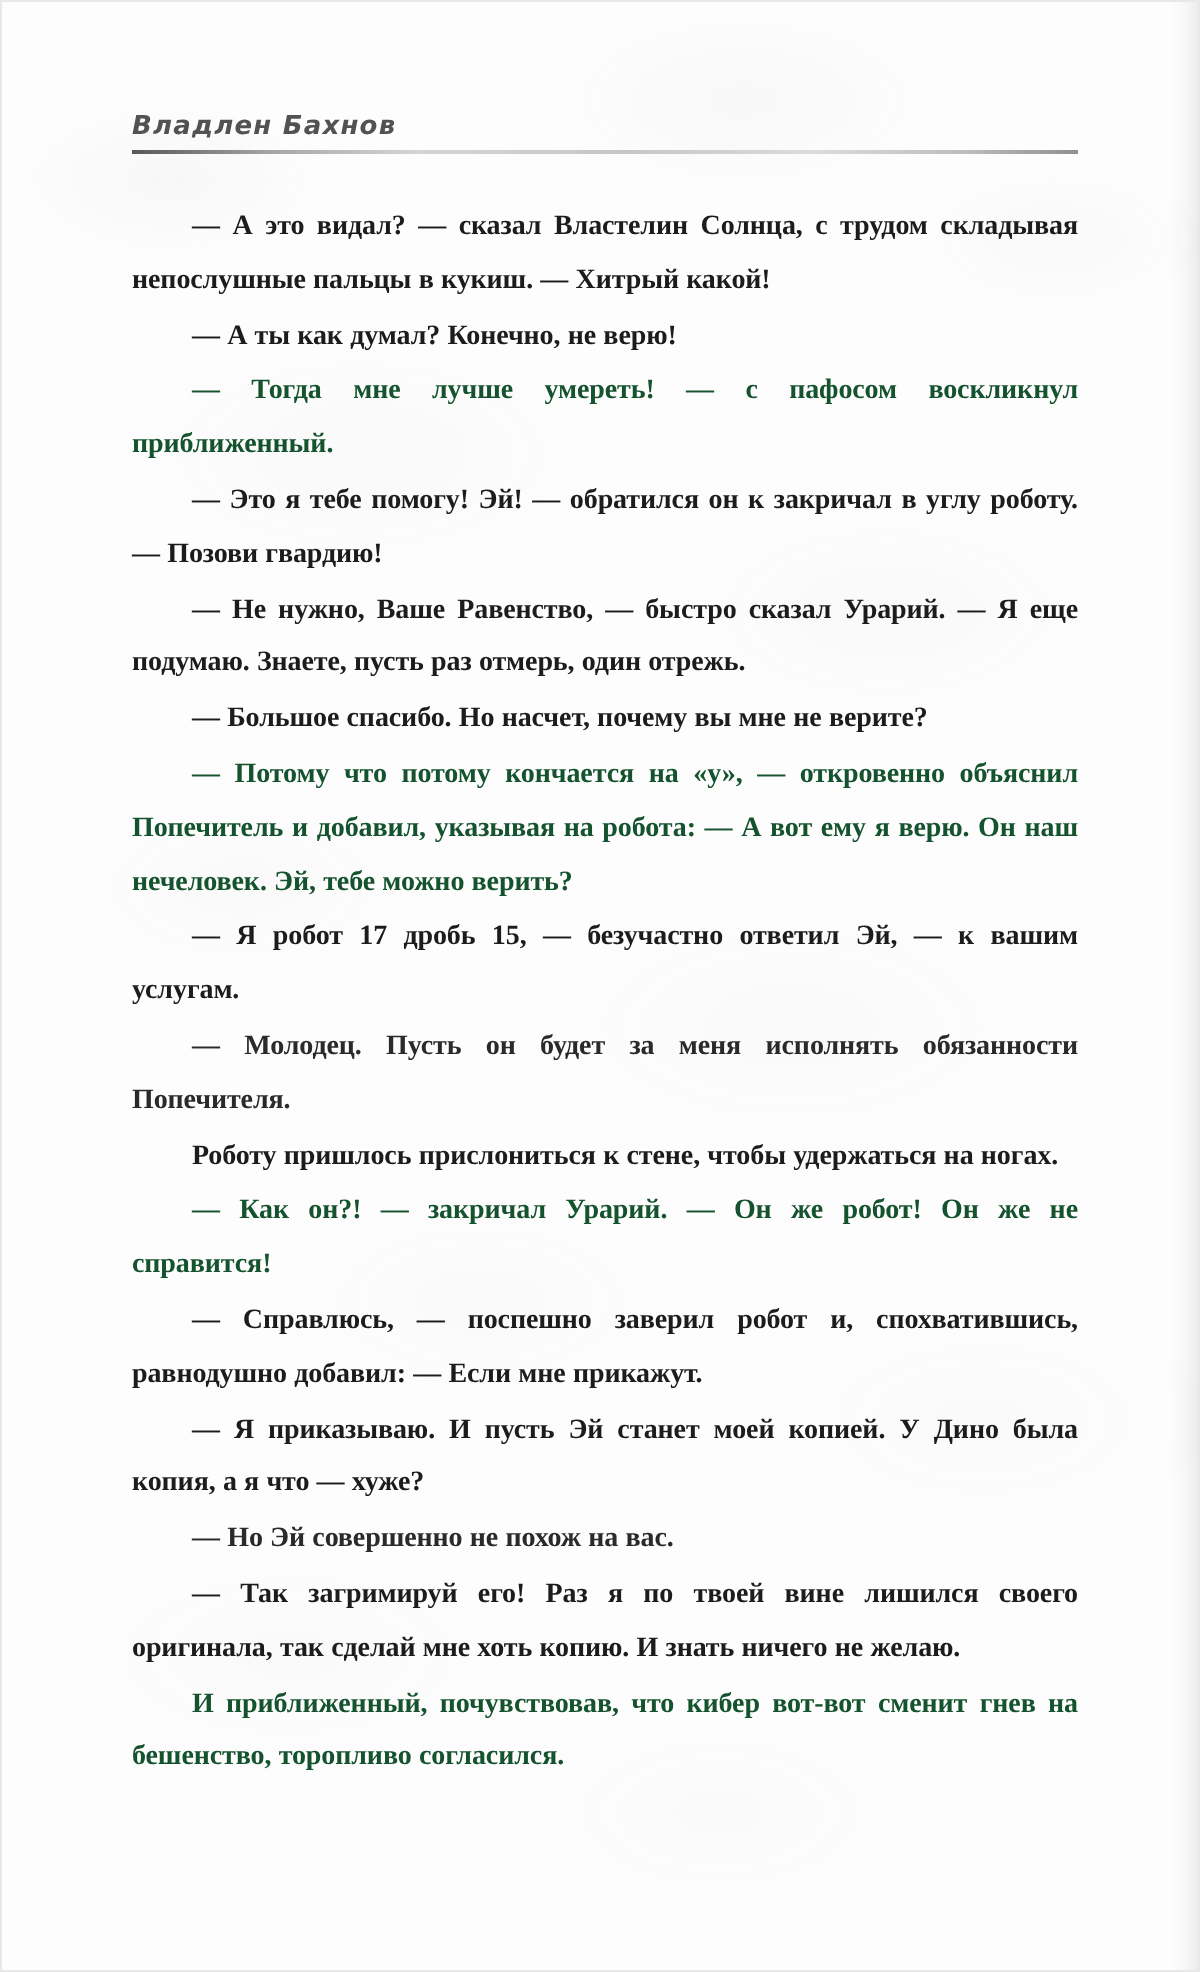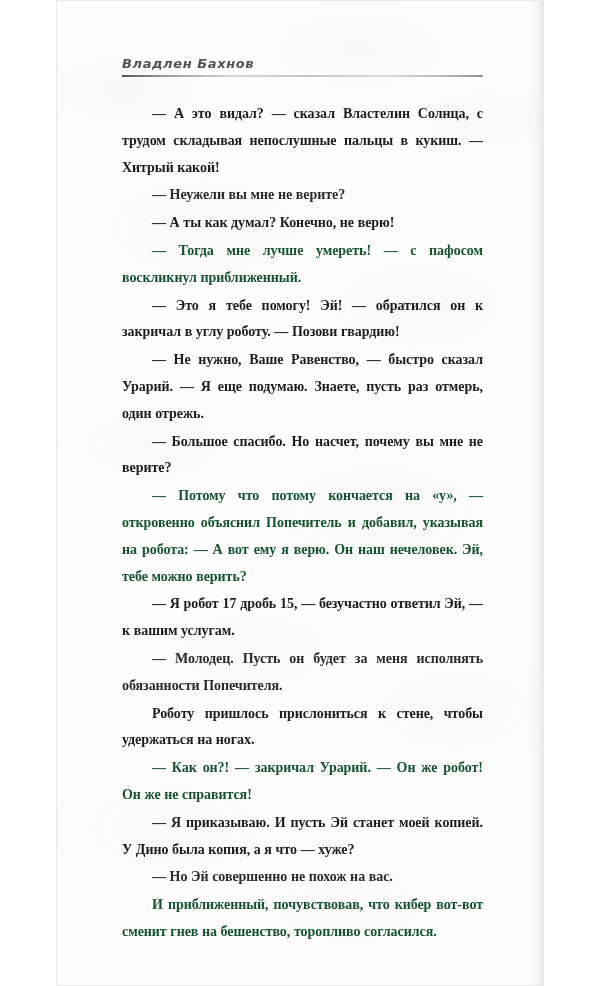--- a/index.html
+++ b/index.html
@@ -3,21 +3,21 @@
 <meta charset="utf-8">
 <style>
   html, body {
     margin: 0;
     padding: 0;
     background: #ffffff;
   }
 
   .page {
     position: relative;
-    width: 488px;
+    width: 600px;
     height: 986px;
     margin: 0 auto;
     background: #fdfdfd;
     overflow: hidden;
     box-sizing: border-box;
     border: 1px solid #e8e8e8;
     font-family: "Liberation Serif", "DejaVu Serif", serif;
   }
 
   
@@ -118,30 +118,31 @@
   <div class="scan-edge"></div>
 
   <div class="content">
 
     <div class="running-head">Владлен Бахнов</div>
 
     <div class="head-rule"></div>
 
     <div class="body-text">
         <p>— А это видал? — сказал Властелин Солнца, с трудом складывая непослушные пальцы в кукиш. — Хитрый какой!</p>
-        <p class="ink-light">— Неужели вы мне не верите?</p>
         <p>— А ты как думал? Конечно, не верю!</p>
         <p class="ink-dark">— Тогда мне лучше умереть! — с пафосом воскликнул приближенный.</p>
         <p>— Это я тебе помогу! Эй! — обратился он к закричал в углу роботу. — Позови гвардию!</p>
         <p>— Не нужно, Ваше Равенство, — быстро сказал Урарий. — Я еще подумаю. Знаете, пусть раз отмерь, один отрежь.</p>
         <p>— Большое спасибо. Но насчет, почему вы мне не верите?</p>
         <p class="ink-dark">— Потому что потому кончается на «у», — откровенно объяснил Попечитель и добавил, указывая на робота: — А вот ему я верю. Он наш нечеловек. Эй, тебе можно верить?</p>
         <p>— Я робот 17 дробь 15, — безучастно ответил Эй, — к вашим услугам.</p>
         <p class="ink-light">— Молодец. Пусть он будет за меня исполнять обязанности Попечителя.</p>
         <p>Роботу пришлось прислониться к стене, чтобы удержаться на ногах.</p>
         <p class="ink-dark">— Как он?! — закричал Урарий. — Он же робот! Он же не справится!</p>
+        <p>— Справлюсь, — поспешно заверил робот и, спохватившись, равнодушно добавил: — Если мне прикажут.</p>
         <p>— Я приказываю. И пусть Эй станет моей копией. У Дино была копия, а я что — хуже?</p>
         <p class="ink-light">— Но Эй совершенно не похож на вас.</p>
+        <p>— Так загримируй его! Раз я по твоей вине лишился своего оригинала, так сделай мне хоть копию. И знать ничего не желаю.</p>
         <p class="ink-dark">И приближенный, почувствовав, что кибер вот-вот сменит гнев на бешенство, торопливо согласился.</p>
       </div>
 
   </div>
 </div>
 
 </body></html>

